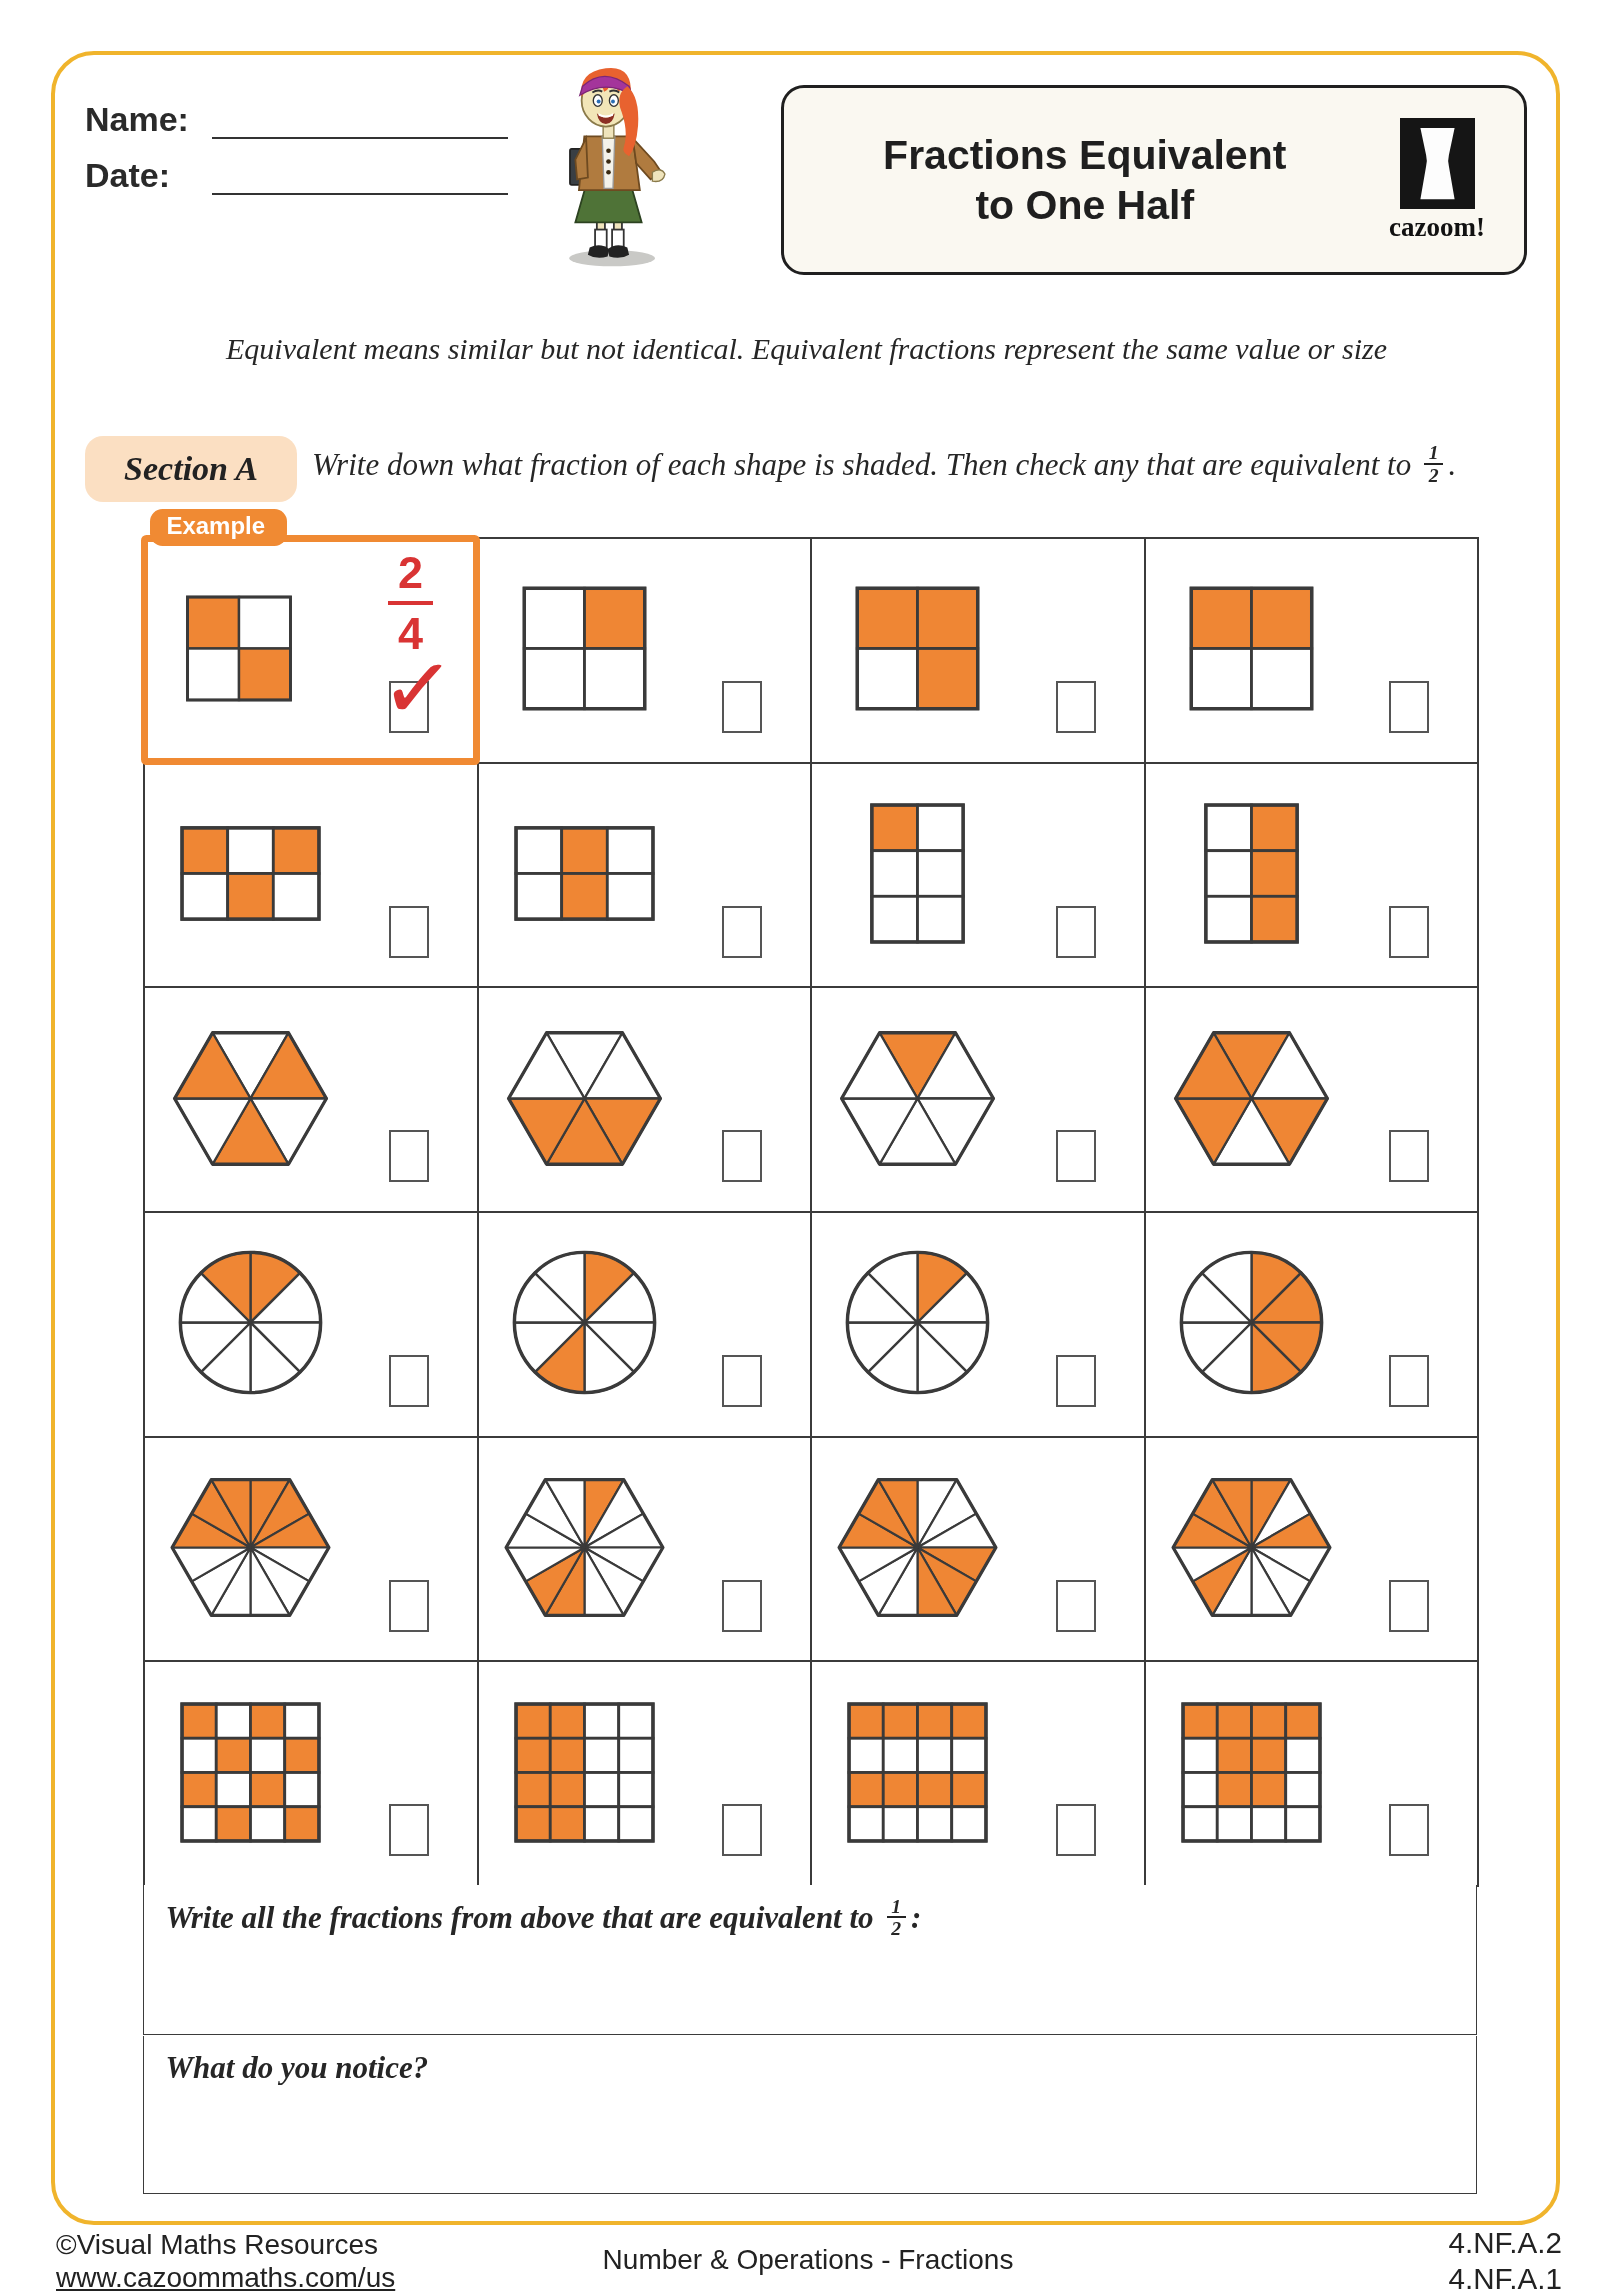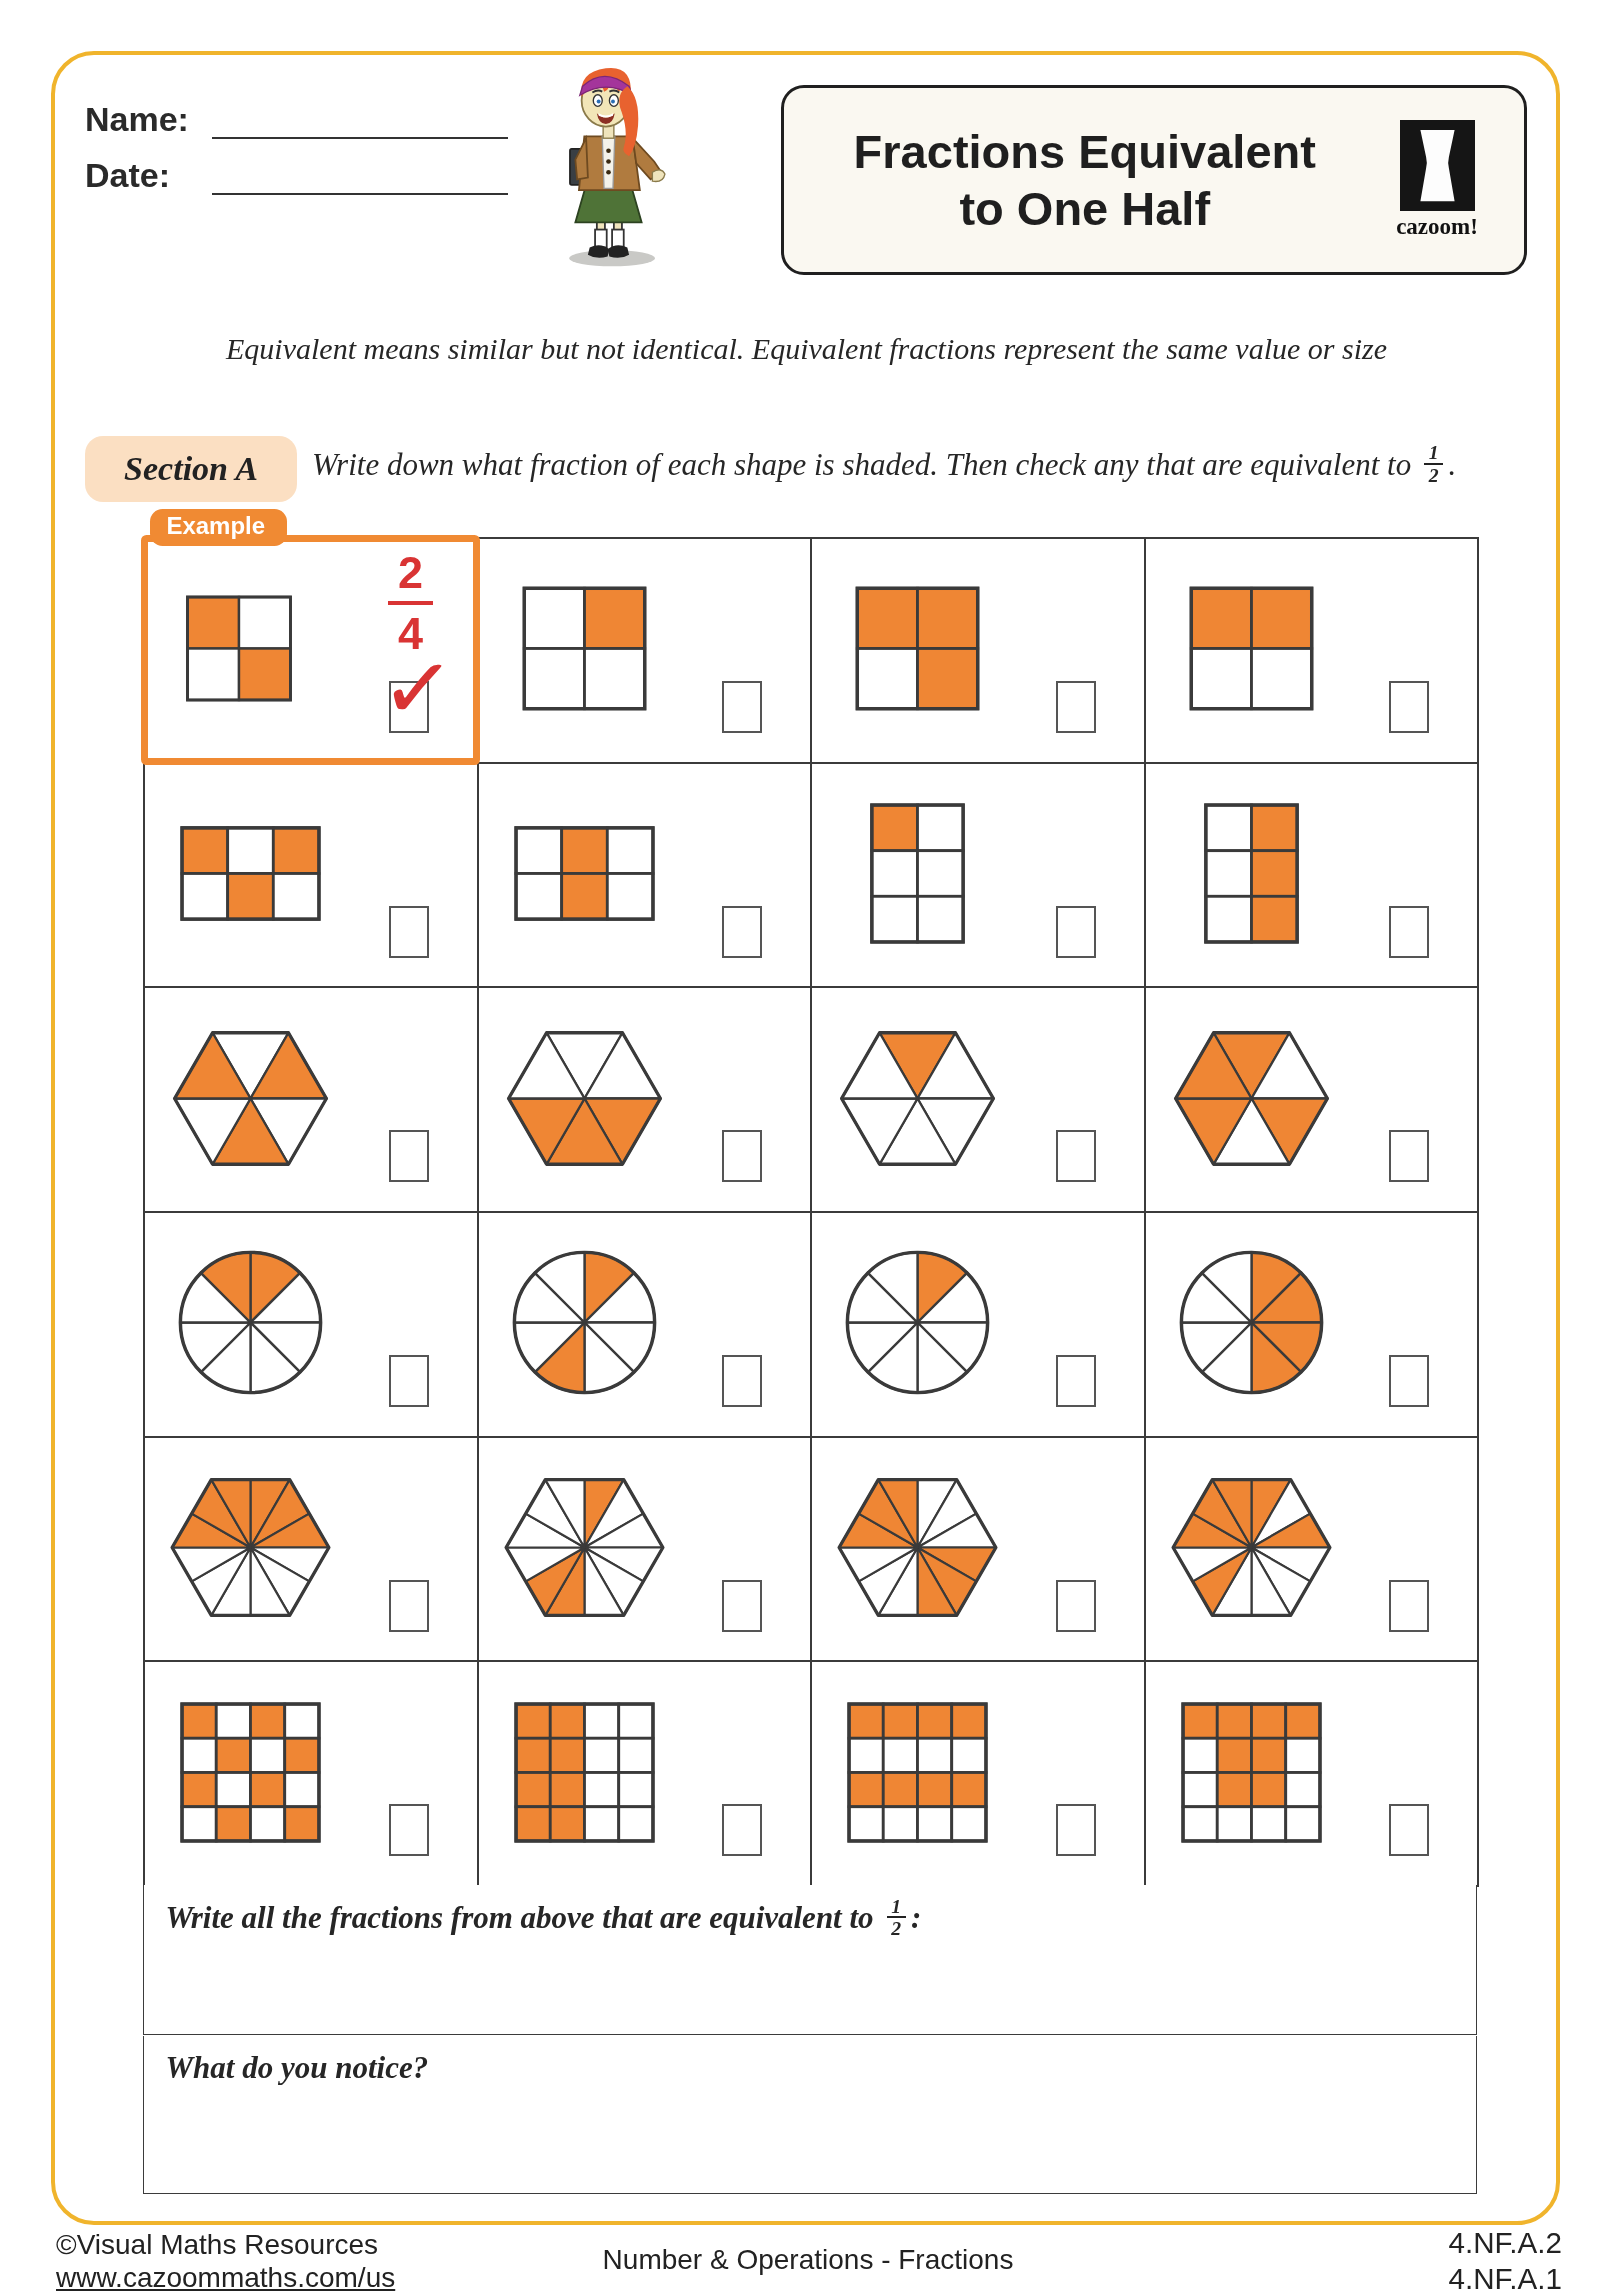--- a/index.html
+++ b/index.html
@@ -13,25 +13,25 @@
   }
   
   .field-row{position:absolute;left:85px;display:flex;align-items:flex-end;}
   .field-label{font-size:34px;font-weight:bold;color:#2a2a2a;width:127px;}
   .write-line{display:inline-block;width:296px;height:36px;border-bottom:2.7px solid #333;}
   .title-box{
     position:absolute;left:781px;top:85px;width:740px;height:184px;
     border:3.6px solid #1f1f1f;border-radius:23px;background:#FAF8F1;
     display:flex;align-items:center;
   }
-  .title-text{flex:1;text-align:center;font-size:47px;font-weight:bold;line-height:1.22;padding-left:23px;}
+  .title-text{flex:1;text-align:center;font-size:41px;font-weight:bold;line-height:1.22;padding-left:23px;}
   .logo{width:149px;text-align:center;padding-right:12.5px;}
   .logo-mark{display:inline-block;width:75px;height:91px;background:#151515;position:relative;}
   .logo-mark svg{position:absolute;left:9px;top:5.4px;}
-  .logo-text{font-family:"Liberation Serif",serif;font-weight:bold;font-size:23px;margin-top:0px;color:#111;}
+  .logo-text{font-family:"Liberation Serif",serif;font-weight:bold;font-size:27px;margin-top:0px;color:#111;}
   
   .intro{
     position:absolute;left:99px;top:328px;width:1415px;text-align:center;
     font-family:Liberation Serif, serif;font-style:italic;font-size:30px;color:#262626;line-height:1.38;
   }
   
   .section-pill{
     position:absolute;left:85px;top:436px;width:212px;height:66px;background:#FBDFC2;border-radius:18px;
     display:flex;align-items:center;justify-content:center;
     font-family:"Liberation Serif",serif;font-weight:bold;font-style:italic;font-size:34px;color:#222;

